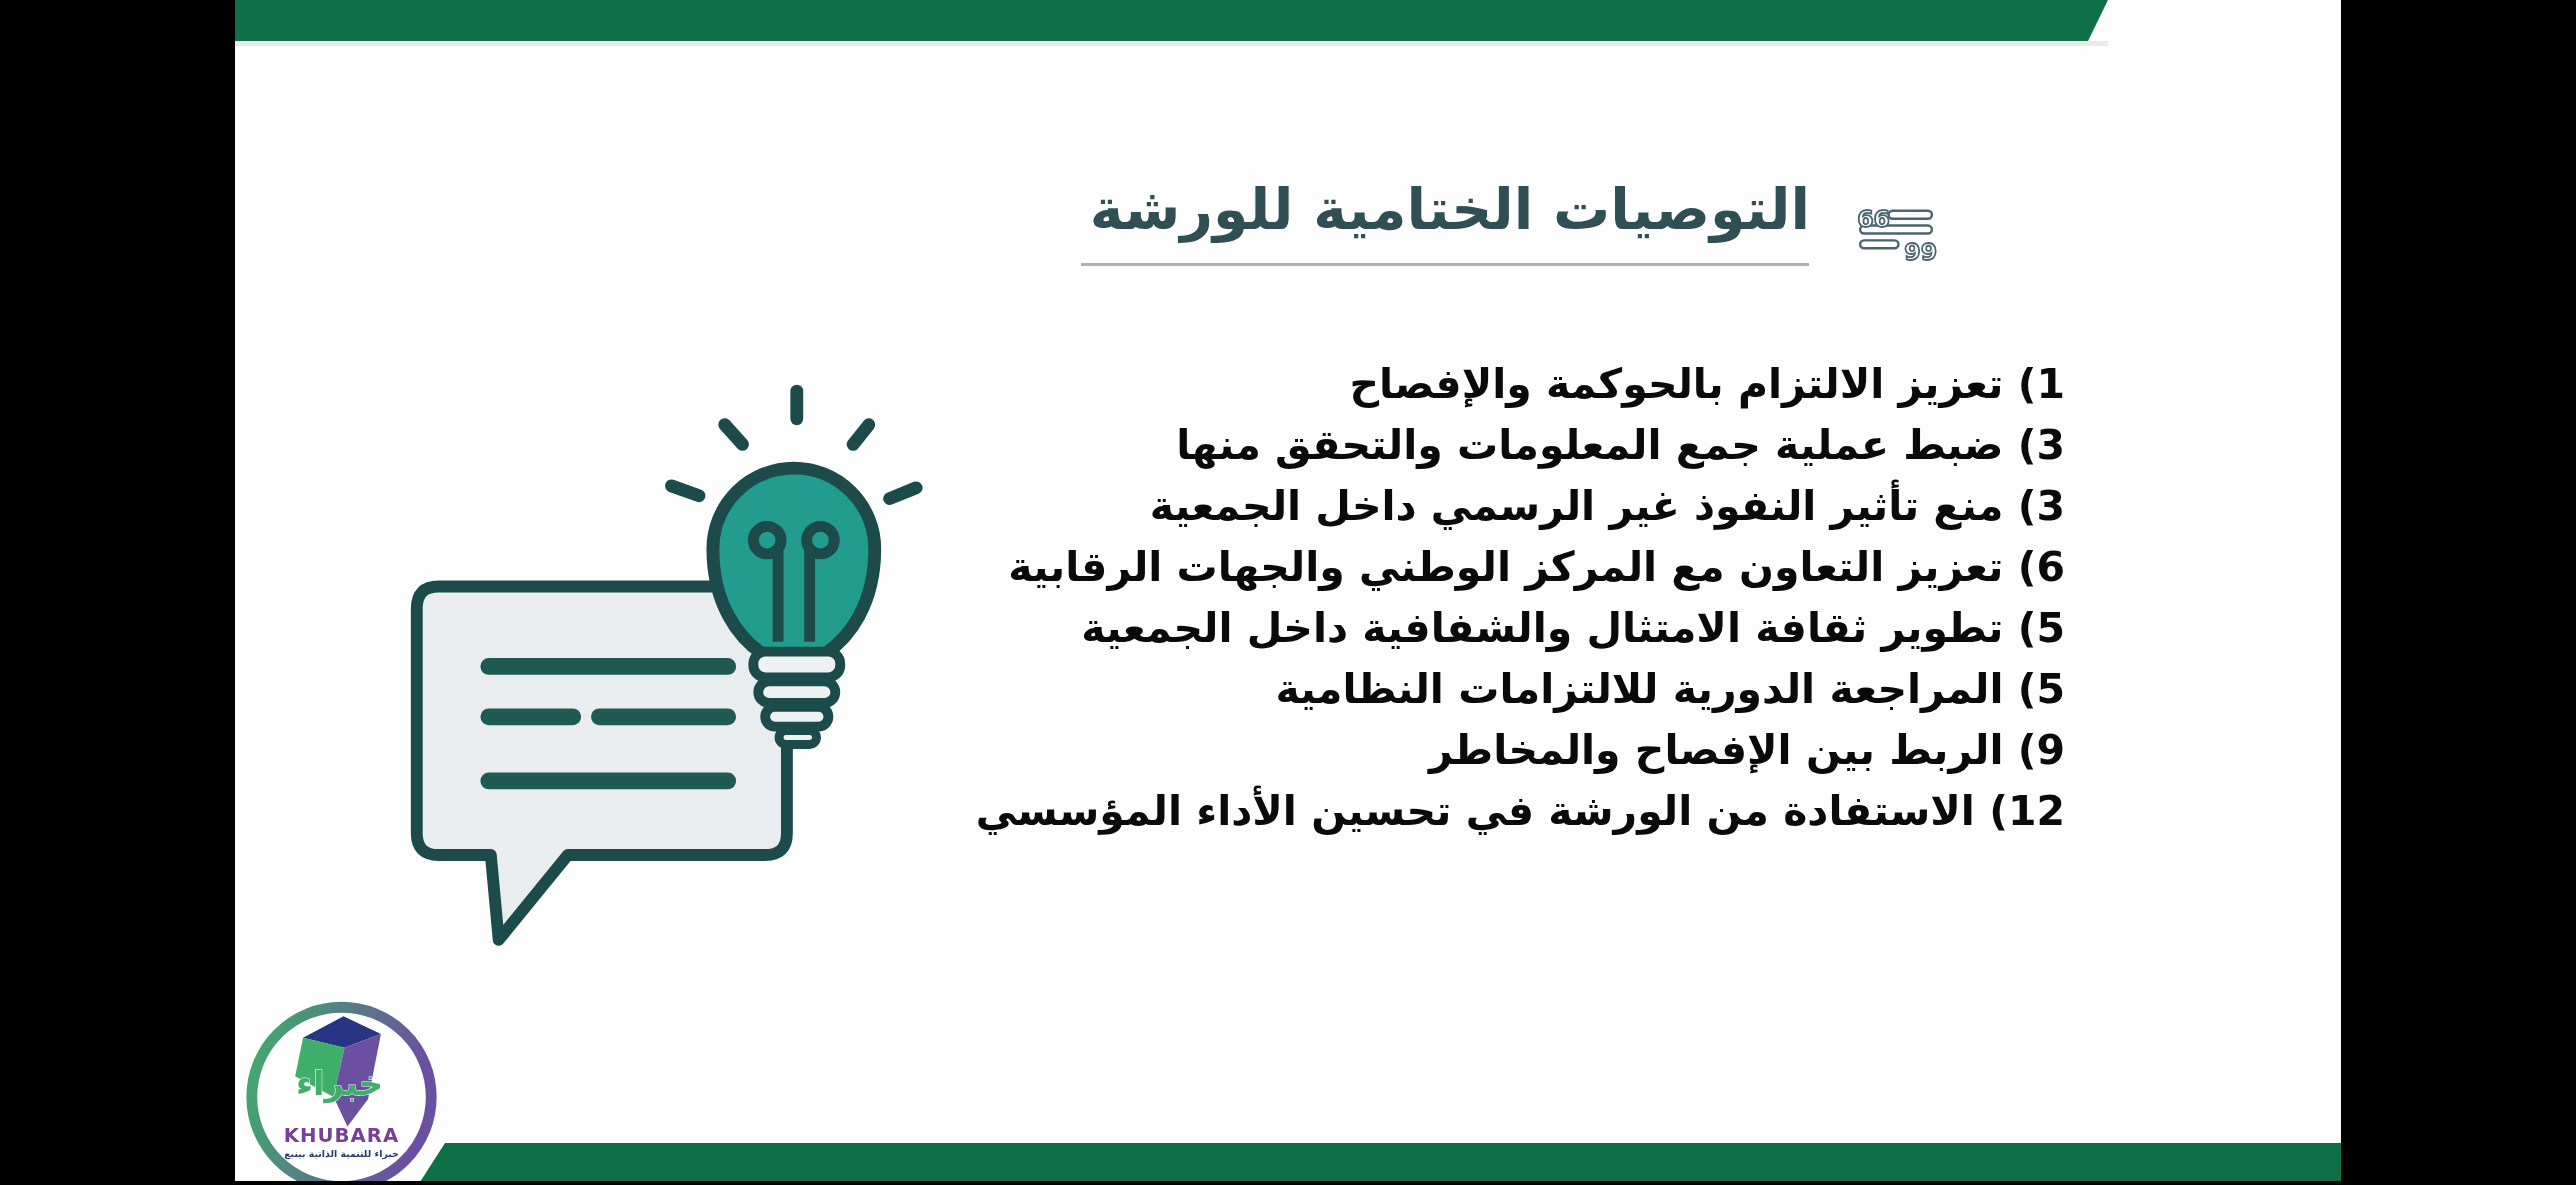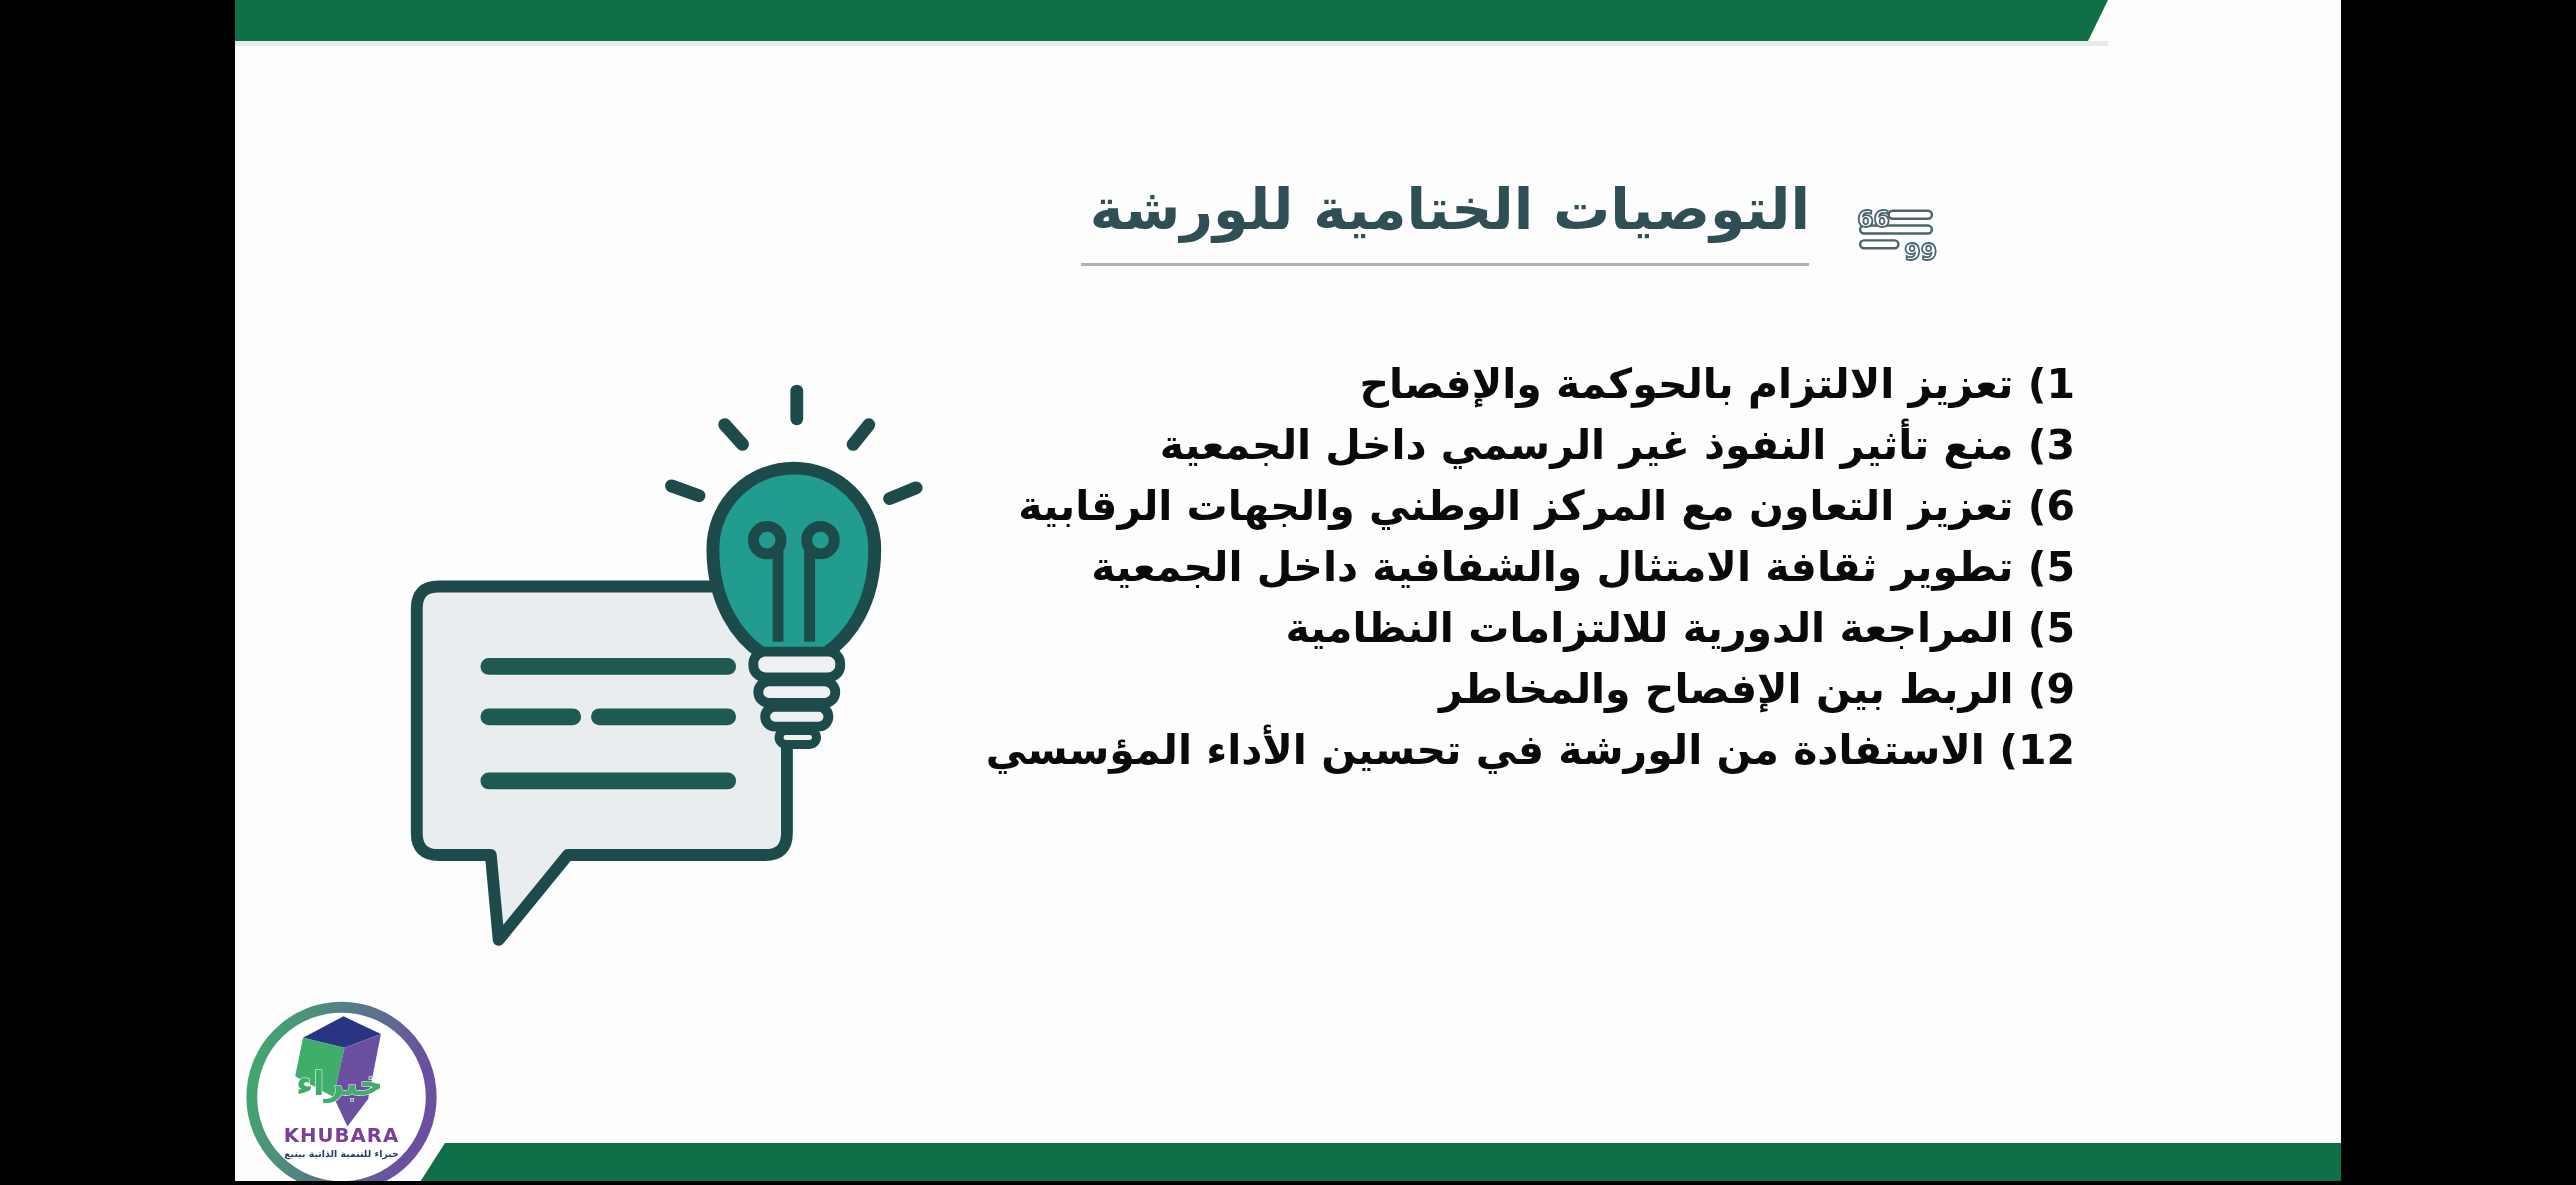--- a/index.html
+++ b/index.html
@@ -11,21 +11,21 @@
            clip-path:polygon(0 0,1873px 0,1853px 41px,0 41px);}
   .top-bar-under{position:absolute;left:0;top:41px;width:1873px;height:5px;background:#e7ebea;}
   .bottom-bar{position:absolute;left:185px;top:1143px;width:1921px;height:39px;background:#0f7048;
               clip-path:polygon(25px 0,1921px 0,1921px 39px,0 39px);}
 
   .title-text{position:absolute;top:176px;right:531px;margin:0;direction:rtl;
               font-size:57px;font-weight:bold;color:#2f4f55;white-space:nowrap;letter-spacing:0;}
   .title-underline{position:absolute;left:846px;top:263px;width:728px;height:3px;background:#aab2b5;}
   .quote-icon{position:absolute;left:1620px;top:201px;width:83px;height:61px;}
 
-  .rec-list{position:absolute;top:354px;right:266px;margin:0;padding:0;list-style:none;
+  .rec-list{position:absolute;top:354px;right:276px;margin:0;padding:0;list-style:none;
             direction:rtl;text-align:right;}
   .rec-list li{font-size:41px;font-weight:bold;color:#0a0a0a;line-height:61px;white-space:nowrap;}
 
   .illustration{position:absolute;left:165px;top:380px;width:533px;height:568px;}
   .logo{position:absolute;left:2px;top:996px;width:209px;height:198px;}
 </style>
 </head>
 <body>
 
 <div class="stage">
@@ -40,20 +40,21 @@
     <svg class="quote-icon" viewBox="0 0 84 62">
       <rect x="34" y="10" width="44" height="8" rx="4" fill="#ffffff" stroke="#4a656d" stroke-width="2.5"></rect>
       <rect x="5" y="25" width="73" height="8" rx="4" fill="#ffffff" stroke="#4a656d" stroke-width="2.5"></rect>
       <rect x="5" y="40" width="39" height="8" rx="4" fill="#ffffff" stroke="#4a656d" stroke-width="2.5"></rect>
       <text x="2" y="26" font-size="24" font-weight="bold" fill="#ffffff" stroke="#4a656d" stroke-width="1.8">66</text>
       <text x="50" y="60" font-size="24" font-weight="bold" fill="#ffffff" stroke="#4a656d" stroke-width="1.8">99</text>
     </svg>
 
     <ul class="rec-list">
       <li>1) تعزيز الالتزام بالحوكمة والإفصاح</li>
+      <li>3) ضبط عملية جمع المعلومات والتحقق منها</li>
       <li>3) منع تأثير النفوذ غير الرسمي داخل الجمعية</li>
       <li>6) تعزيز التعاون مع المركز الوطني والجهات الرقابية</li>
       <li>5) تطوير ثقافة الامتثال والشفافية داخل الجمعية</li>
       <li>5) المراجعة الدورية للالتزامات النظامية</li>
       <li>9) الربط بين الإفصاح والمخاطر</li>
       <li>12) الاستفادة من الورشة في تحسين الأداء المؤسسي</li>
     </ul>
 
     <svg class="illustration" viewBox="405 385 540 575">
 

